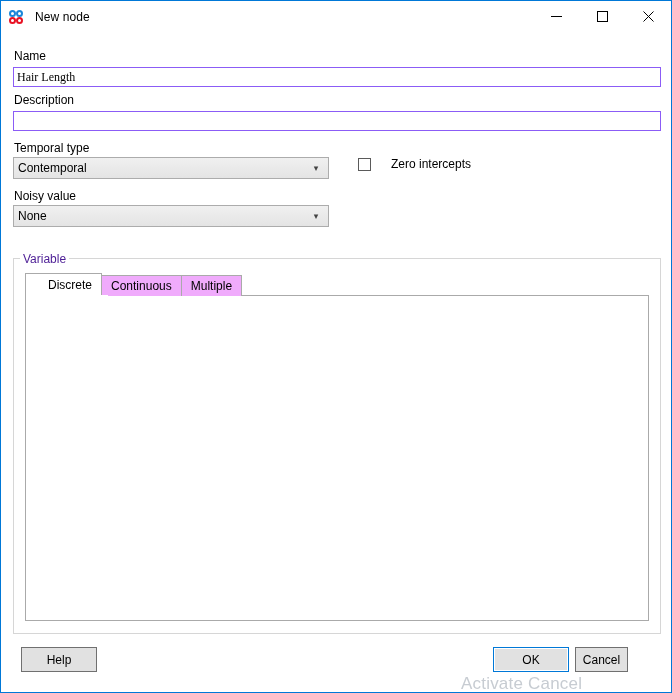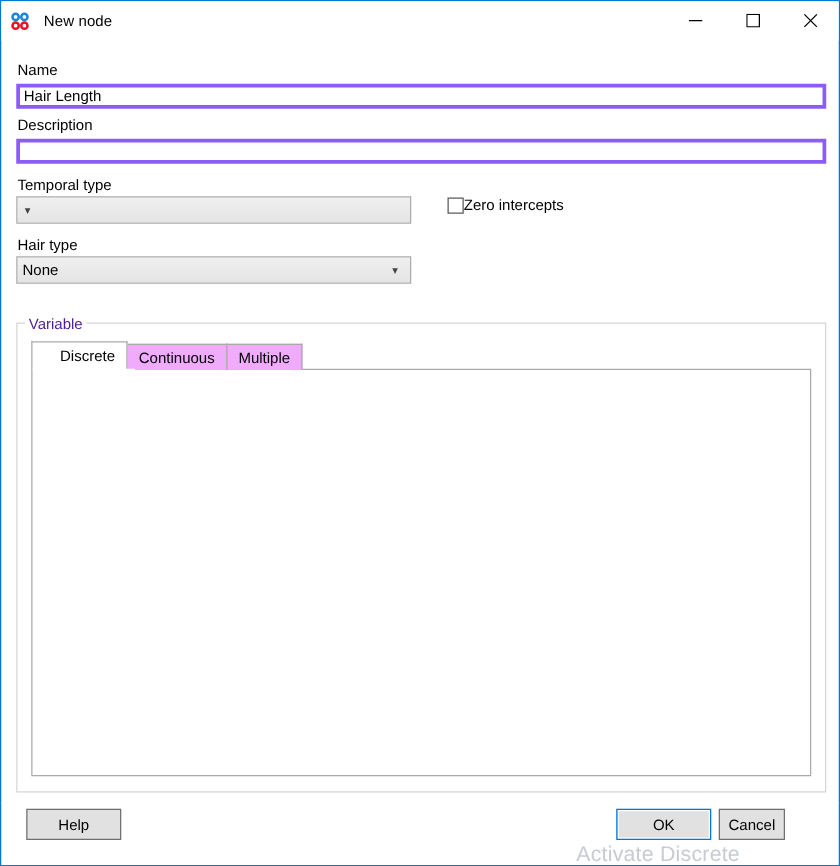--- a/index.html
+++ b/index.html
@@ -76,23 +76,23 @@
   
   .field-label {
     position: absolute;
     font-size: 12px;
     color: #000000;
     white-space: nowrap;
   }
   .textbox {
     position: absolute;
     box-sizing: border-box;
-    border: 3px solid #8b5cf6;
-    background: #ffffff;
-    font-family: Liberation Sans, sans-serif;
+    border: 1px solid #8b5cf6;
+    background: #ffffff;
+    font-family: Liberation Serif, serif;
     font-size: 12px;
     color: #000000;
     padding: 0 3px;
     line-height: 18px;
     height: 20px;
     outline: none;
   }
 
   .combobox {
     position: absolute;
@@ -126,21 +126,21 @@
     align-items: center;
   }
   .cb-box {
     width: 13px; height: 13px;
     border: 1px solid #5a5a5a;
     background: #ffffff;
     box-sizing: border-box;
     flex: none;
   }
   .cb-label {
-    margin-left: 0;
+    margin-left: 20px;
     font-size: 12px;
     color: #000;
     white-space: nowrap;
   }
 
   
   #variable-group {
     position: absolute;
     left: 12px; top: 257px;
     width: 648px; height: 376px;
@@ -410,29 +410,30 @@
   </div>
 
   <div class="field-label" style="left:13px; top:48px;">Name</div>
   <input class="textbox" style="left: 12px; top: 66px; width: 648px;" value="Hair Length">
 
   <div class="field-label" style="left:13px; top:92px;">Description</div>
   <input class="textbox" style="left: 12px; top: 110px; width: 648px;" value="">
 
   <div class="field-label" style="left:13px; top:140px;">Temporal type</div>
   <div class="combobox" style="left:12px; top:156px; width:316px;">
+    <span class="cb-text">Contemporal</span>
     <span class="cb-arrow">▾</span>
   </div>
 
   <div id="zero-intercepts">
     <span class="cb-box"></span>
     <span class="cb-label">Zero intercepts</span>
   </div>
 
-  <div class="field-label" style="left:13px; top:188px;">Hair type</div>
+  <div class="field-label" style="left:13px; top:188px;">Noisy value</div>
   <div class="combobox" style="left:12px; top:204px; width:316px;">
     <span class="cb-text">None</span>
     <span class="cb-arrow">▾</span>
   </div>
 
   <div id="variable-group"></div>
   <div id="variable-legend">Variable</div>
 
   <div id="tab-panel"></div>
 
@@ -544,15 +545,15 @@
       </div>
       <div class="cell filler"></div>
     </div>
   </div>
 
   <div id="footer-sep"></div>
   <div class="pbtn focused" style="left:492px; top:646px; width:76px;">OK</div>
   <div class="pbtn" style="left:20px; top:646px; width:76px;">Help</div>
   <div class="pbtn" style="left:574px; top:646px; width:53px;">Cancel</div>
 
-  <div id="watermark">Activate Discrete</div>
+  <div id="watermark">Activate Cancel</div>
 
 </div>
 
 </body></html>

